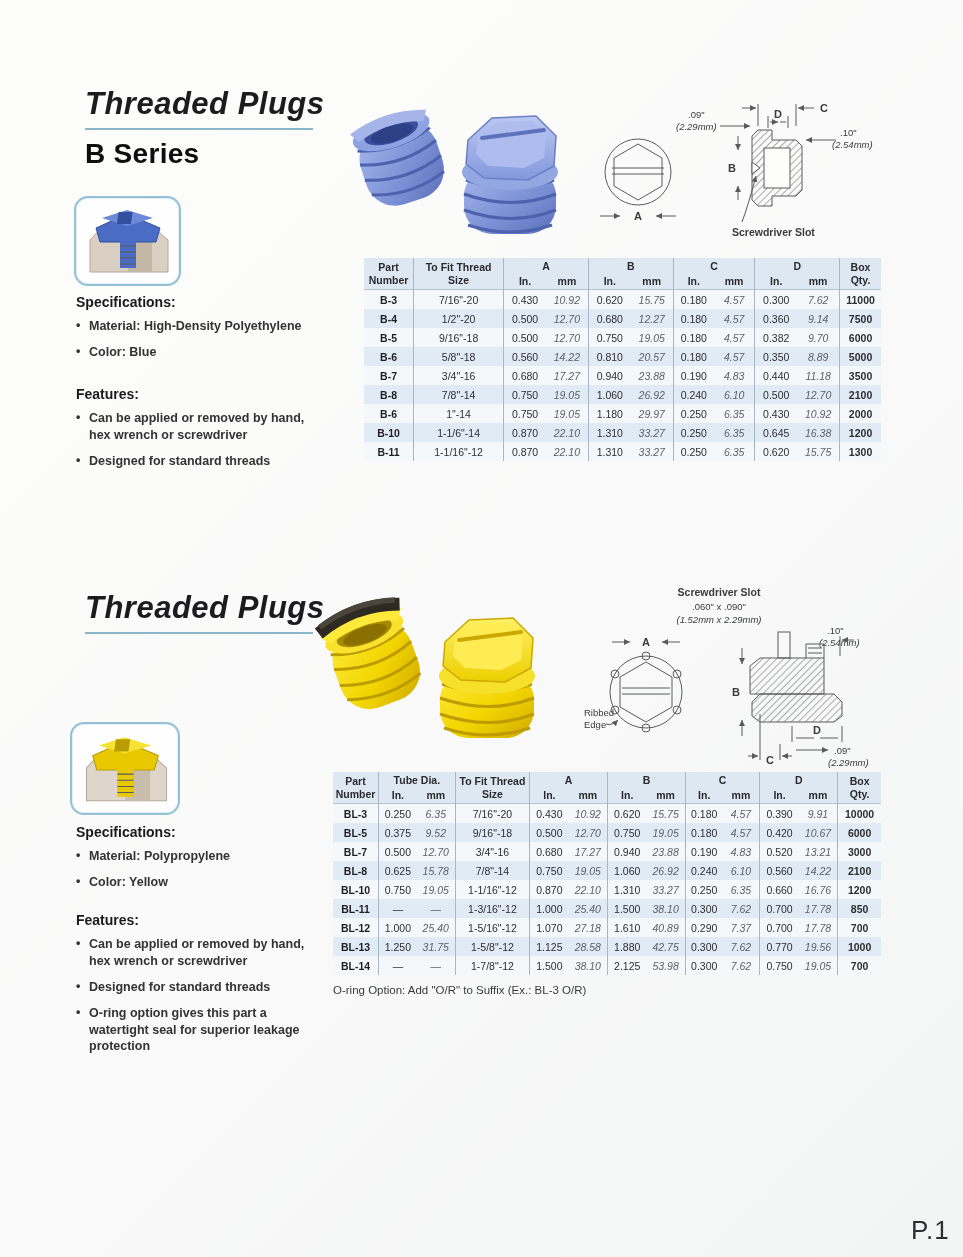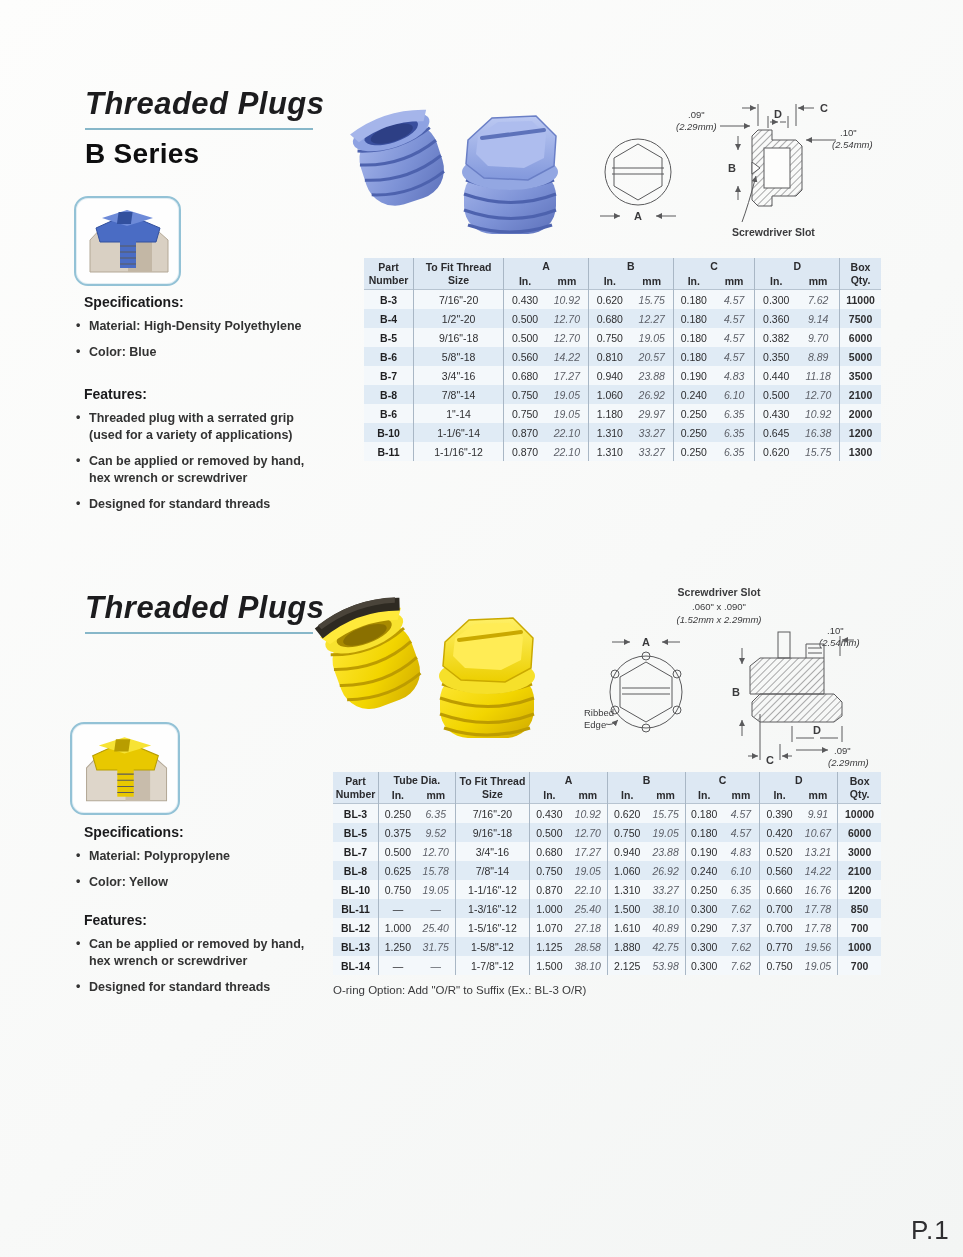--- a/index.html
+++ b/index.html
@@ -14,21 +14,21 @@
 
   
   .series-title {
     font-style:italic; font-size:31px; font-weight:600; color:#1c1c1e;
     letter-spacing:.5px; white-space:nowrap;
   }
   .title-rule { height:2px; background:#87b7c9; }
   .series-name { font-size:28px; font-weight:bold; color:#0e0e0f; letter-spacing:.3px; }
 
   
-  .block-heading { font-size:14px; font-weight:bold; color:#1a1a1c; margin-bottom:8px;margin-left:8px; }
+  .block-heading { font-size:14px; font-weight:bold; color:#1a1a1c; margin-bottom:8px; }
   ul.bullets { list-style:none;font-weight:bold; }
   ul.bullets li {
     position:relative; padding-left:13px; margin-bottom:9px;
     font-size:12.5px; line-height:1.35; color:#333;
   }
   ul.bullets li::before { content:"•"; position:absolute; left:0; top:-1px; color:#333; }
 
   
   .thumb {
     border:2px solid #93c2d6; border-radius:14px; background:#fefefe;
@@ -95,21 +95,20 @@
     <div class="block-heading">Specifications:</div>
     <ul class="bullets">
         <li>Material: High-Density Polyethylene</li>
         <li>Color: Blue</li>
       </ul>
   </div>
 
   <div class="abs" style="left:76px; top:386px; width:245px;">
     <div class="block-heading">Features:</div>
     <ul class="bullets">
-        <li>Threaded plug with a serrated grip (used for a variety of applications)</li>
         <li>Can be applied or removed by hand, hex wrench or screwdriver</li>
         <li>Designed for standard threads</li>
       </ul>
   </div>
 
   <svg class="abs diag" style="left:332px; top:80px;" width="245" height="168" viewBox="0 0 245 168">
     <defs>
       <linearGradient id="blu" x1="0" y1="0" x2="1" y2="1">
         <stop offset="0" stop-color="#a8b8ec"></stop>
           <stop offset=".55" stop-color="#7d92d6"></stop>
@@ -375,20 +374,21 @@
         <li>Material: Polypropylene</li>
         <li>Color: Yellow</li>
       </ul>
   </div>
 
   <div class="abs" style="left:76px; top:912px; width:248px;">
     <div class="block-heading">Features:</div>
     <ul class="bullets">
         <li>Can be applied or removed by hand, hex wrench or screwdriver</li>
         <li>Designed for standard threads</li>
+        <li>O-ring option gives this part a watertight seal for superior leakage protection</li>
       </ul>
   </div>
 
   <svg class="abs diag" style="left:298px; top:580px;" width="262" height="172" viewBox="0 0 262 172">
     <defs>
       <linearGradient id="yel" x1="0" y1="0" x2="1" y2="1">
         <stop offset="0" stop-color="#ffe93a"></stop>
           <stop offset=".55" stop-color="#f2d500"></stop>
           <stop offset="1" stop-color="#cfa900"></stop>
       </linearGradient>

